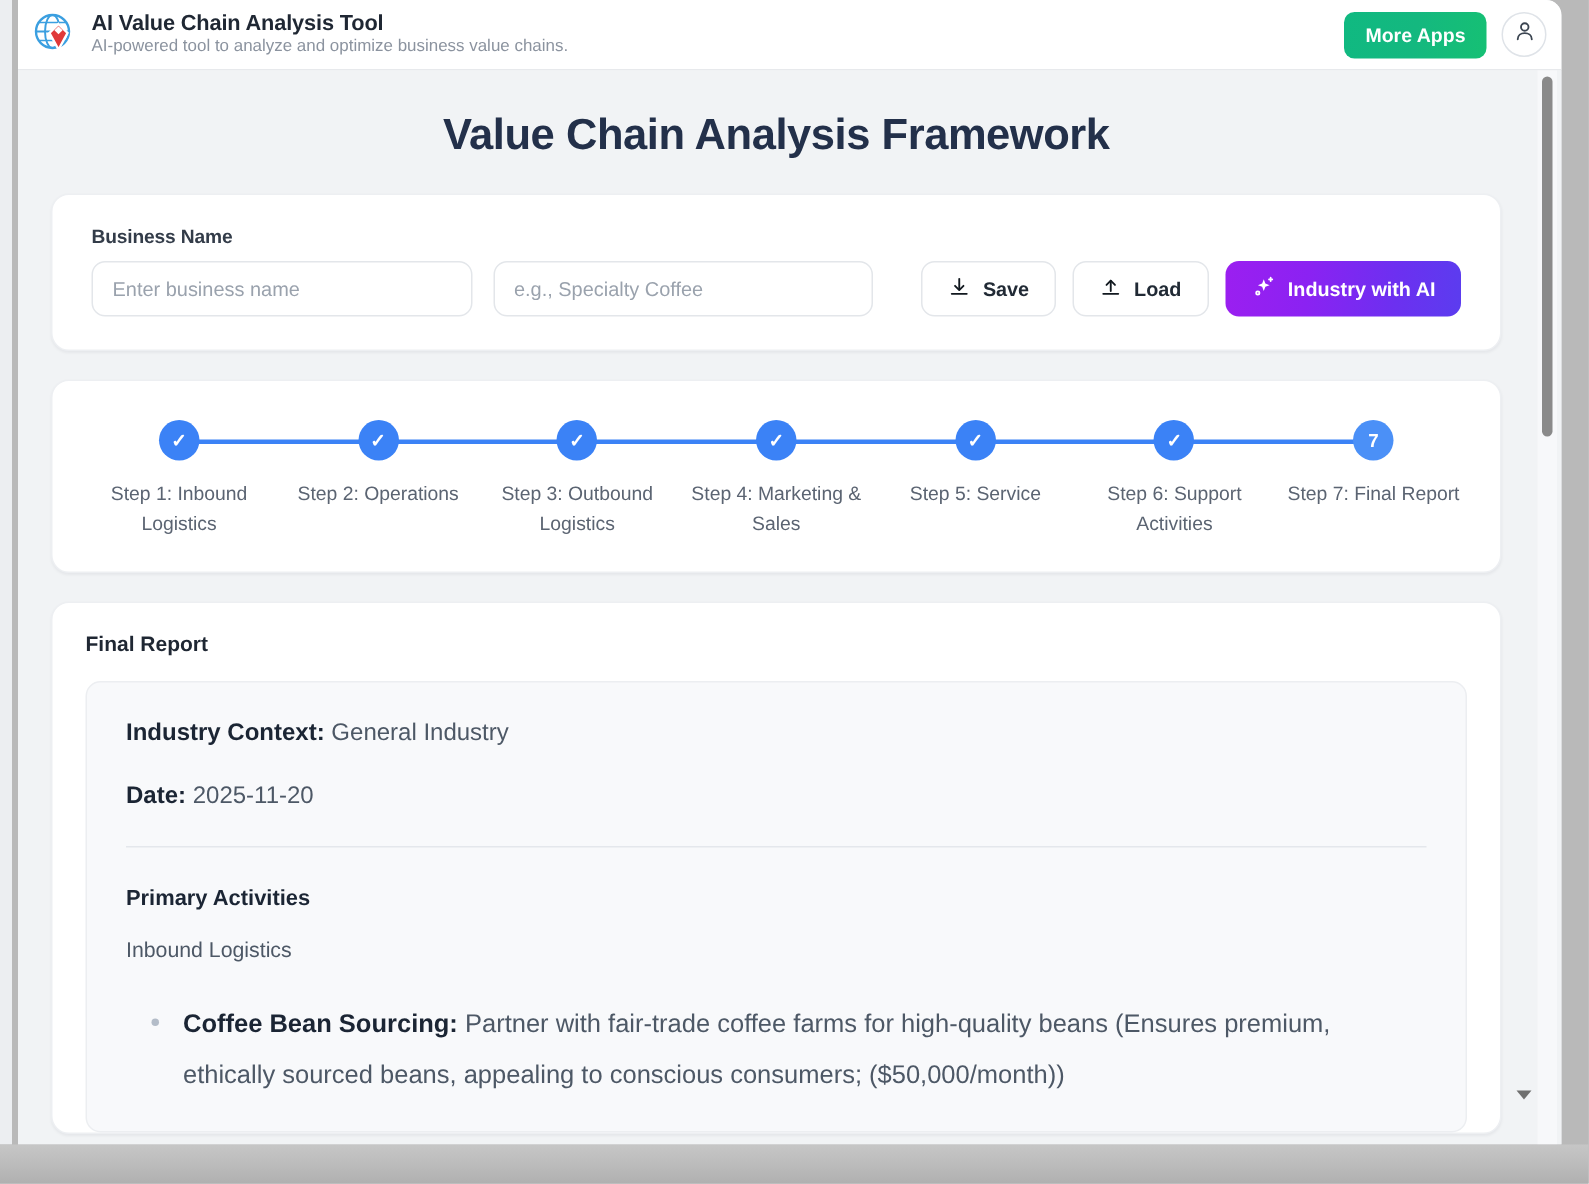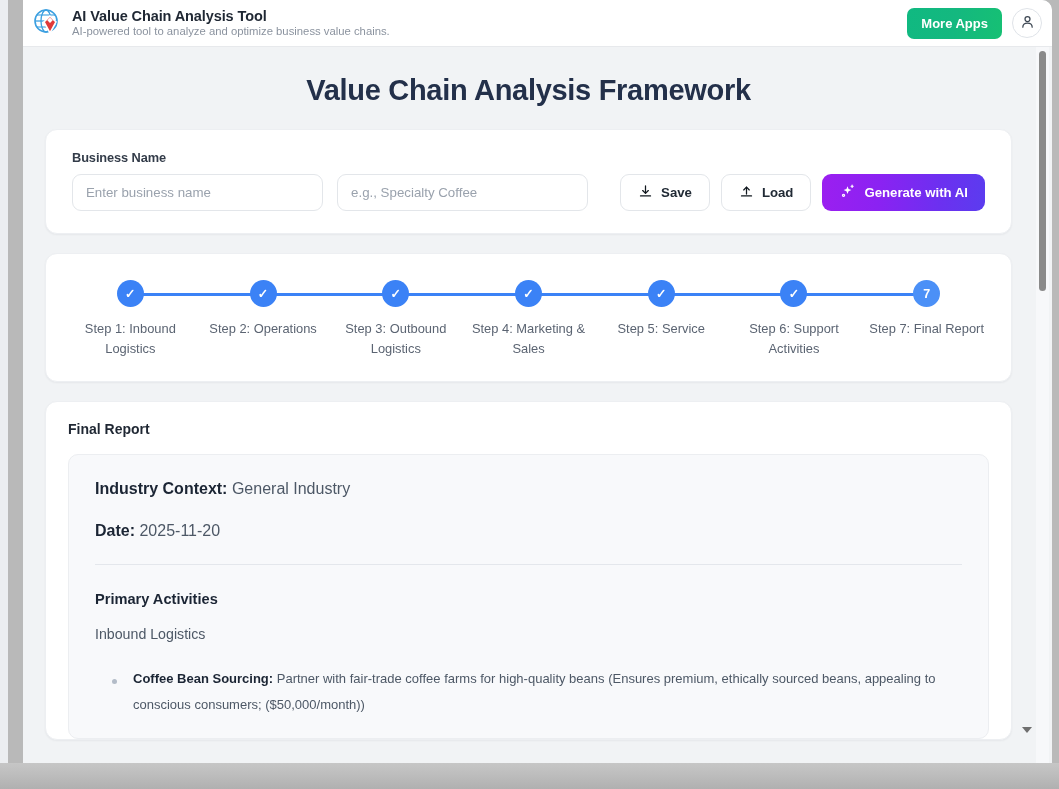--- a/index.html
+++ b/index.html
@@ -24,21 +24,21 @@
     position: absolute; left: 0; bottom: 0; width: 1059px; height: 26px;
     background: linear-gradient(to bottom,#c6c6c6 0%, #bdbdbd 45%, #b0b0b0 100%);
   }
   .win-right-strip {
     position: absolute; right: 0; top: 0; width: 22px; height: 763px;
     background: #b9b9b9;
   }
 
   
   .app {
-    position: absolute; left: 23px; top: 0;
+    position: absolute; left: 12px; top: 0;
     width: 1029px; height: 763px;
     background: #f1f3f5;
     overflow: hidden;
     border-top-right-radius: 10px;
   }
 
   
   .topbar {
     position: relative;
     height: 47px;
@@ -174,21 +174,21 @@
   .rep-meta { font-size: 16px; color: #4d5866; margin-bottom: 24px; }
   .rep-meta b { color: #1b2534; font-weight: 700; }
   .rep-divider { height: 1px; background: #e4e7ec; margin: 8px 0 26px 0; }
   .rep-h2 {
     font-size: 14.6px; font-weight: 700; color: #1b2534; margin-bottom: 19px;
   }
   .rep-sub { font-size: 14.2px; color: #4d5866; margin-bottom: 24px; }
   .rep-list { list-style: none; padding-left: 10px; }
   .rep-list li {
     position: relative; padding-left: 28px;
-    font-size: 13px; color: #4d5866; line-height: 2.0;
+    font-size: 17px; color: #4d5866; line-height: 2.0;
   }
   .rep-list li::before {
     content: ""; position: absolute; left: 7px; top: 13px;
     width: 5px; height: 5px; border-radius: 50%; background: #b3bcc8;
   }
   .rep-list b { color: #1b2534; font-weight: 700; }
 
   
   .vscroll-track {
     position: absolute; right: 3px; top: 47px;
@@ -286,21 +286,21 @@
               </button>
 
               <button class="btn btn-ai">
                 <span>
                   <svg width="17" height="17" viewBox="0 0 24 24" fill="none" stroke="#ffffff" stroke-width="1.7" stroke-linecap="round" stroke-linejoin="round">
                     <path d="M12 4.5l1.5 4 4 1.5-4 1.5-1.5 4-1.5-4-4-1.5 4-1.5z" fill="#ffffff" stroke="none"></path>
                     <path d="M18.5 3v3.2M17 4.6h3"></path>
                     <circle cx="6.4" cy="17.4" r="1.5" fill="none"></circle>
                   </svg>
                 </span>
-                <span>Generate with AI</span>
+                <span>Industry with AI</span>
               </button>
             </div>
           </div>
         </div>
 
         <div class="card stepper-card">
           <div class="stepper" id="stepper">
               <div class="step">
                 <div class="line"></div>
                 <div class="circle">✓</div>

